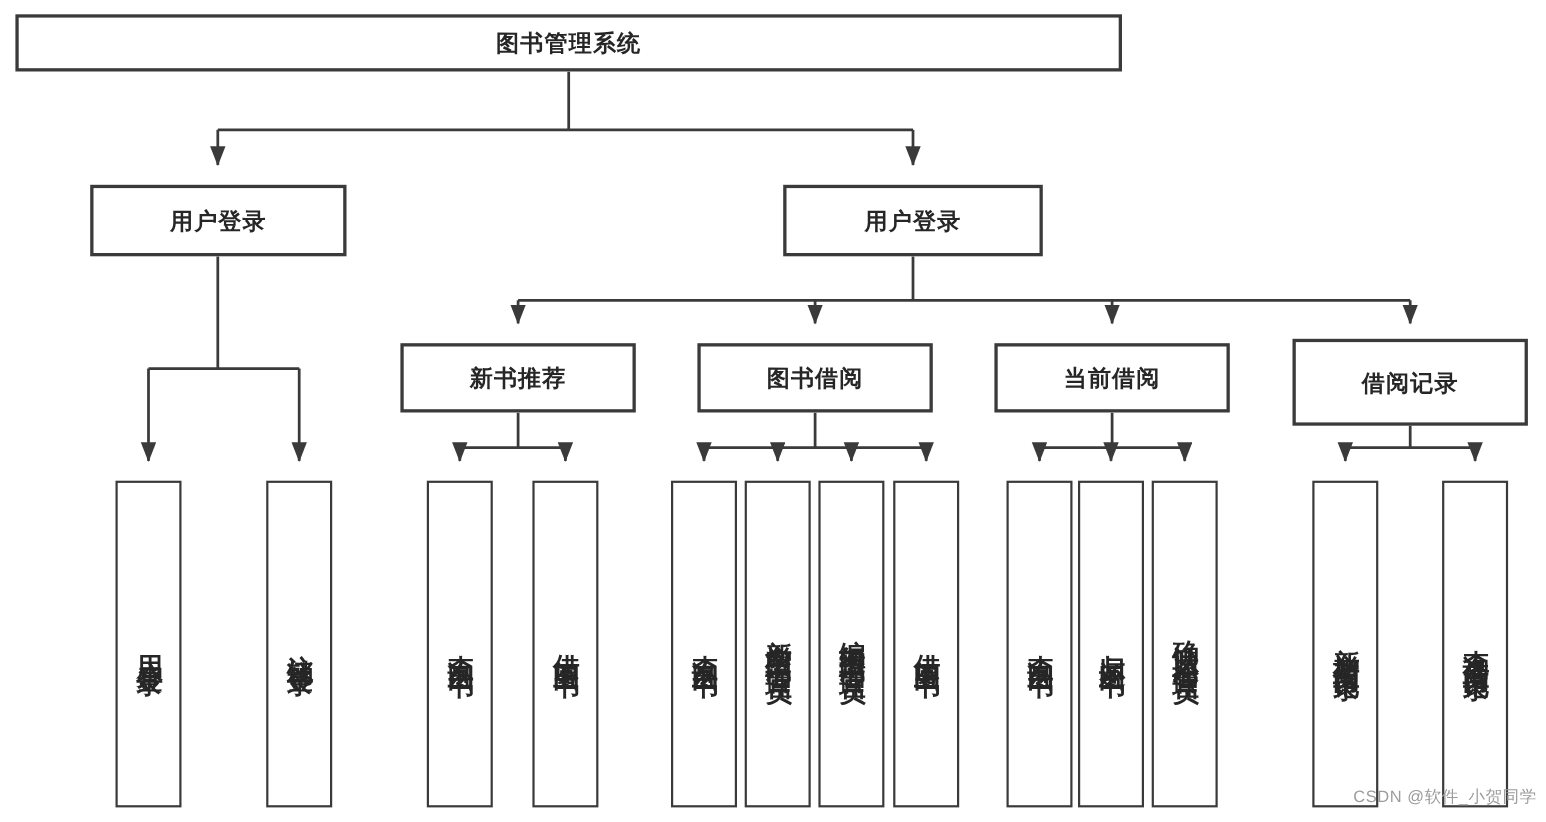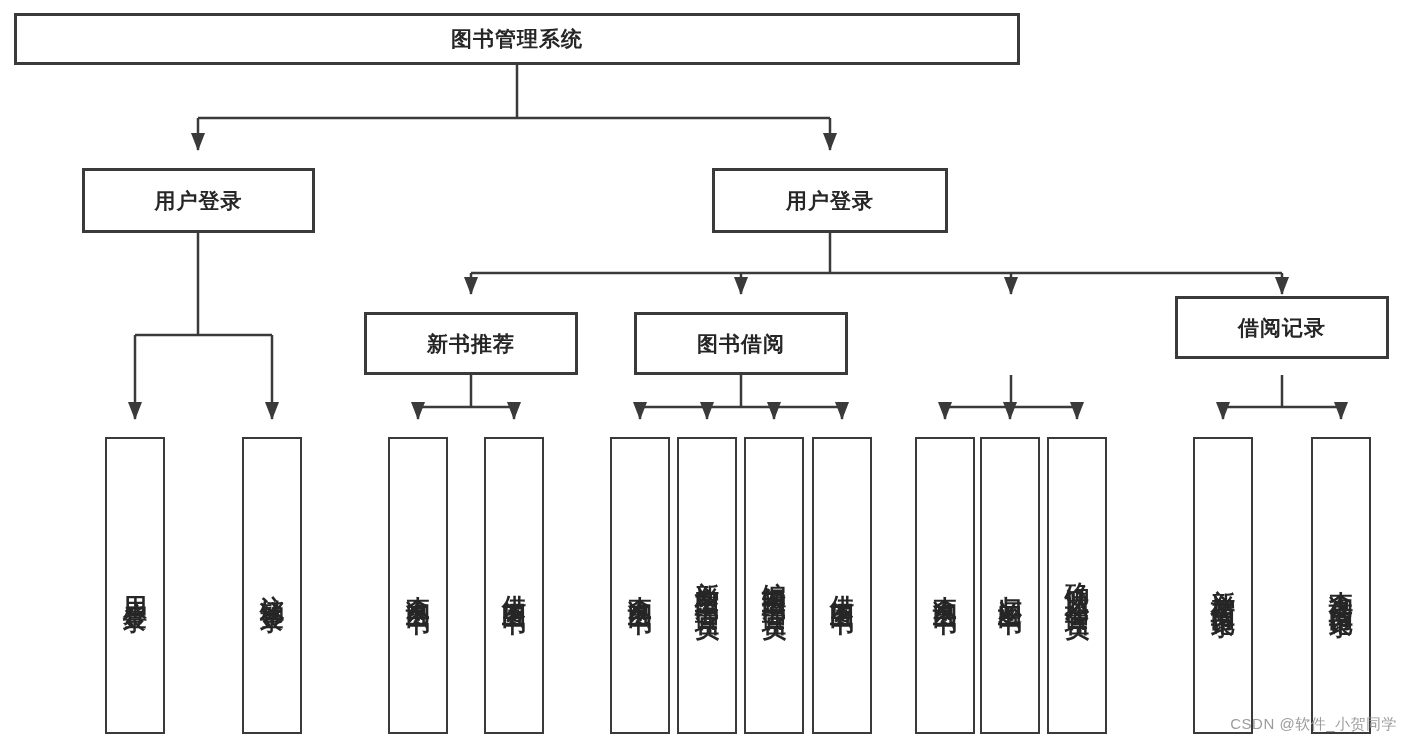--- a/index.html
+++ b/index.html
@@ -129,21 +129,24 @@
   <div class="node h" style="left:712px;top:168px;width:236px;height:65px;">
     <span>用户登录</span>
   </div>
 
   <div class="node h" style="left:364px;top:312px;width:214px;height:63px;">
     <span>新书推荐</span>
   </div>
   <div class="node h" style="left:634px;top:312px;width:214px;height:63px;">
     <span>图书借阅</span>
   </div>
-  <div class="node h" style="left:1175px;top:296px;width:214px;height:63px;">
+  <div class="node h" style="left:904px;top:312px;width:214px;height:63px;">
+    <span>当前借阅</span>
+  </div>
+  <div class="node h" style="left:1175px;top:308px;width:214px;height:79px;">
     <span>借阅记录</span>
   </div>
 
   <div class="node leaf" style="left:105px;top:437px;width:60px;height:297px;">
     <span class="vtext">用户登录</span>
   </div>
   <div class="node leaf" style="left:242px;top:437px;width:60px;height:297px;">
     <span class="vtext">注销登录</span>
   </div>
 

